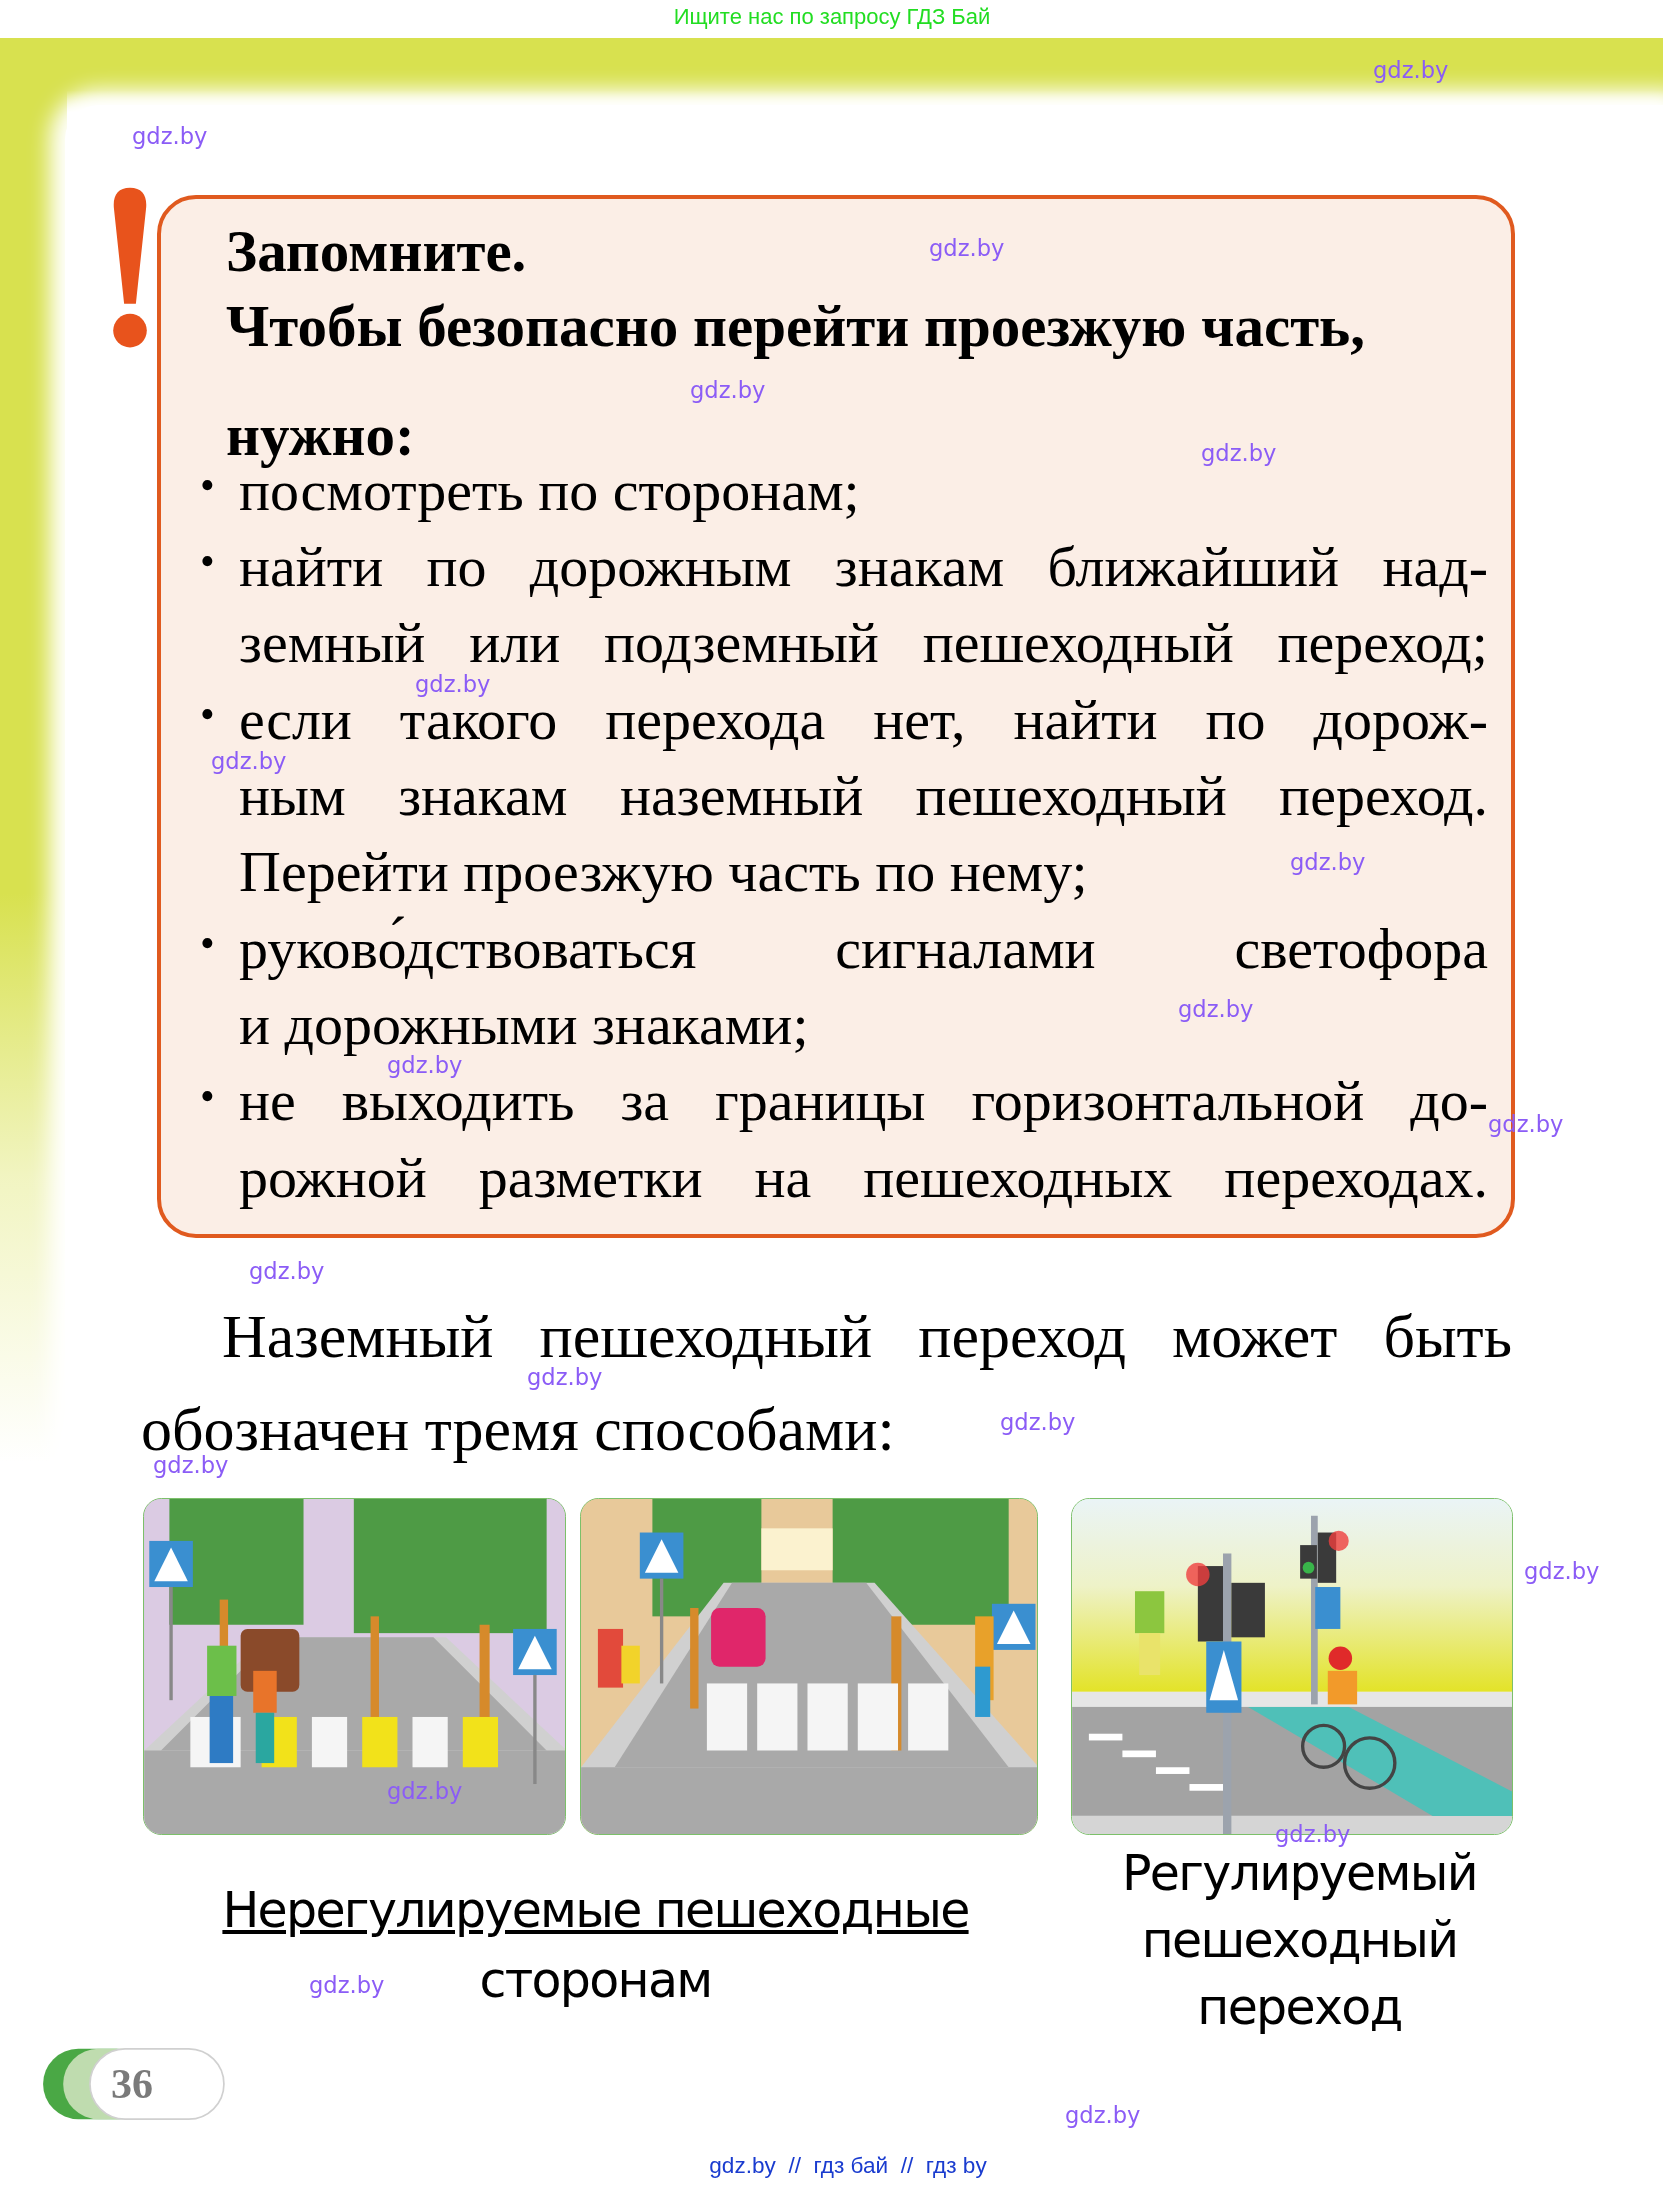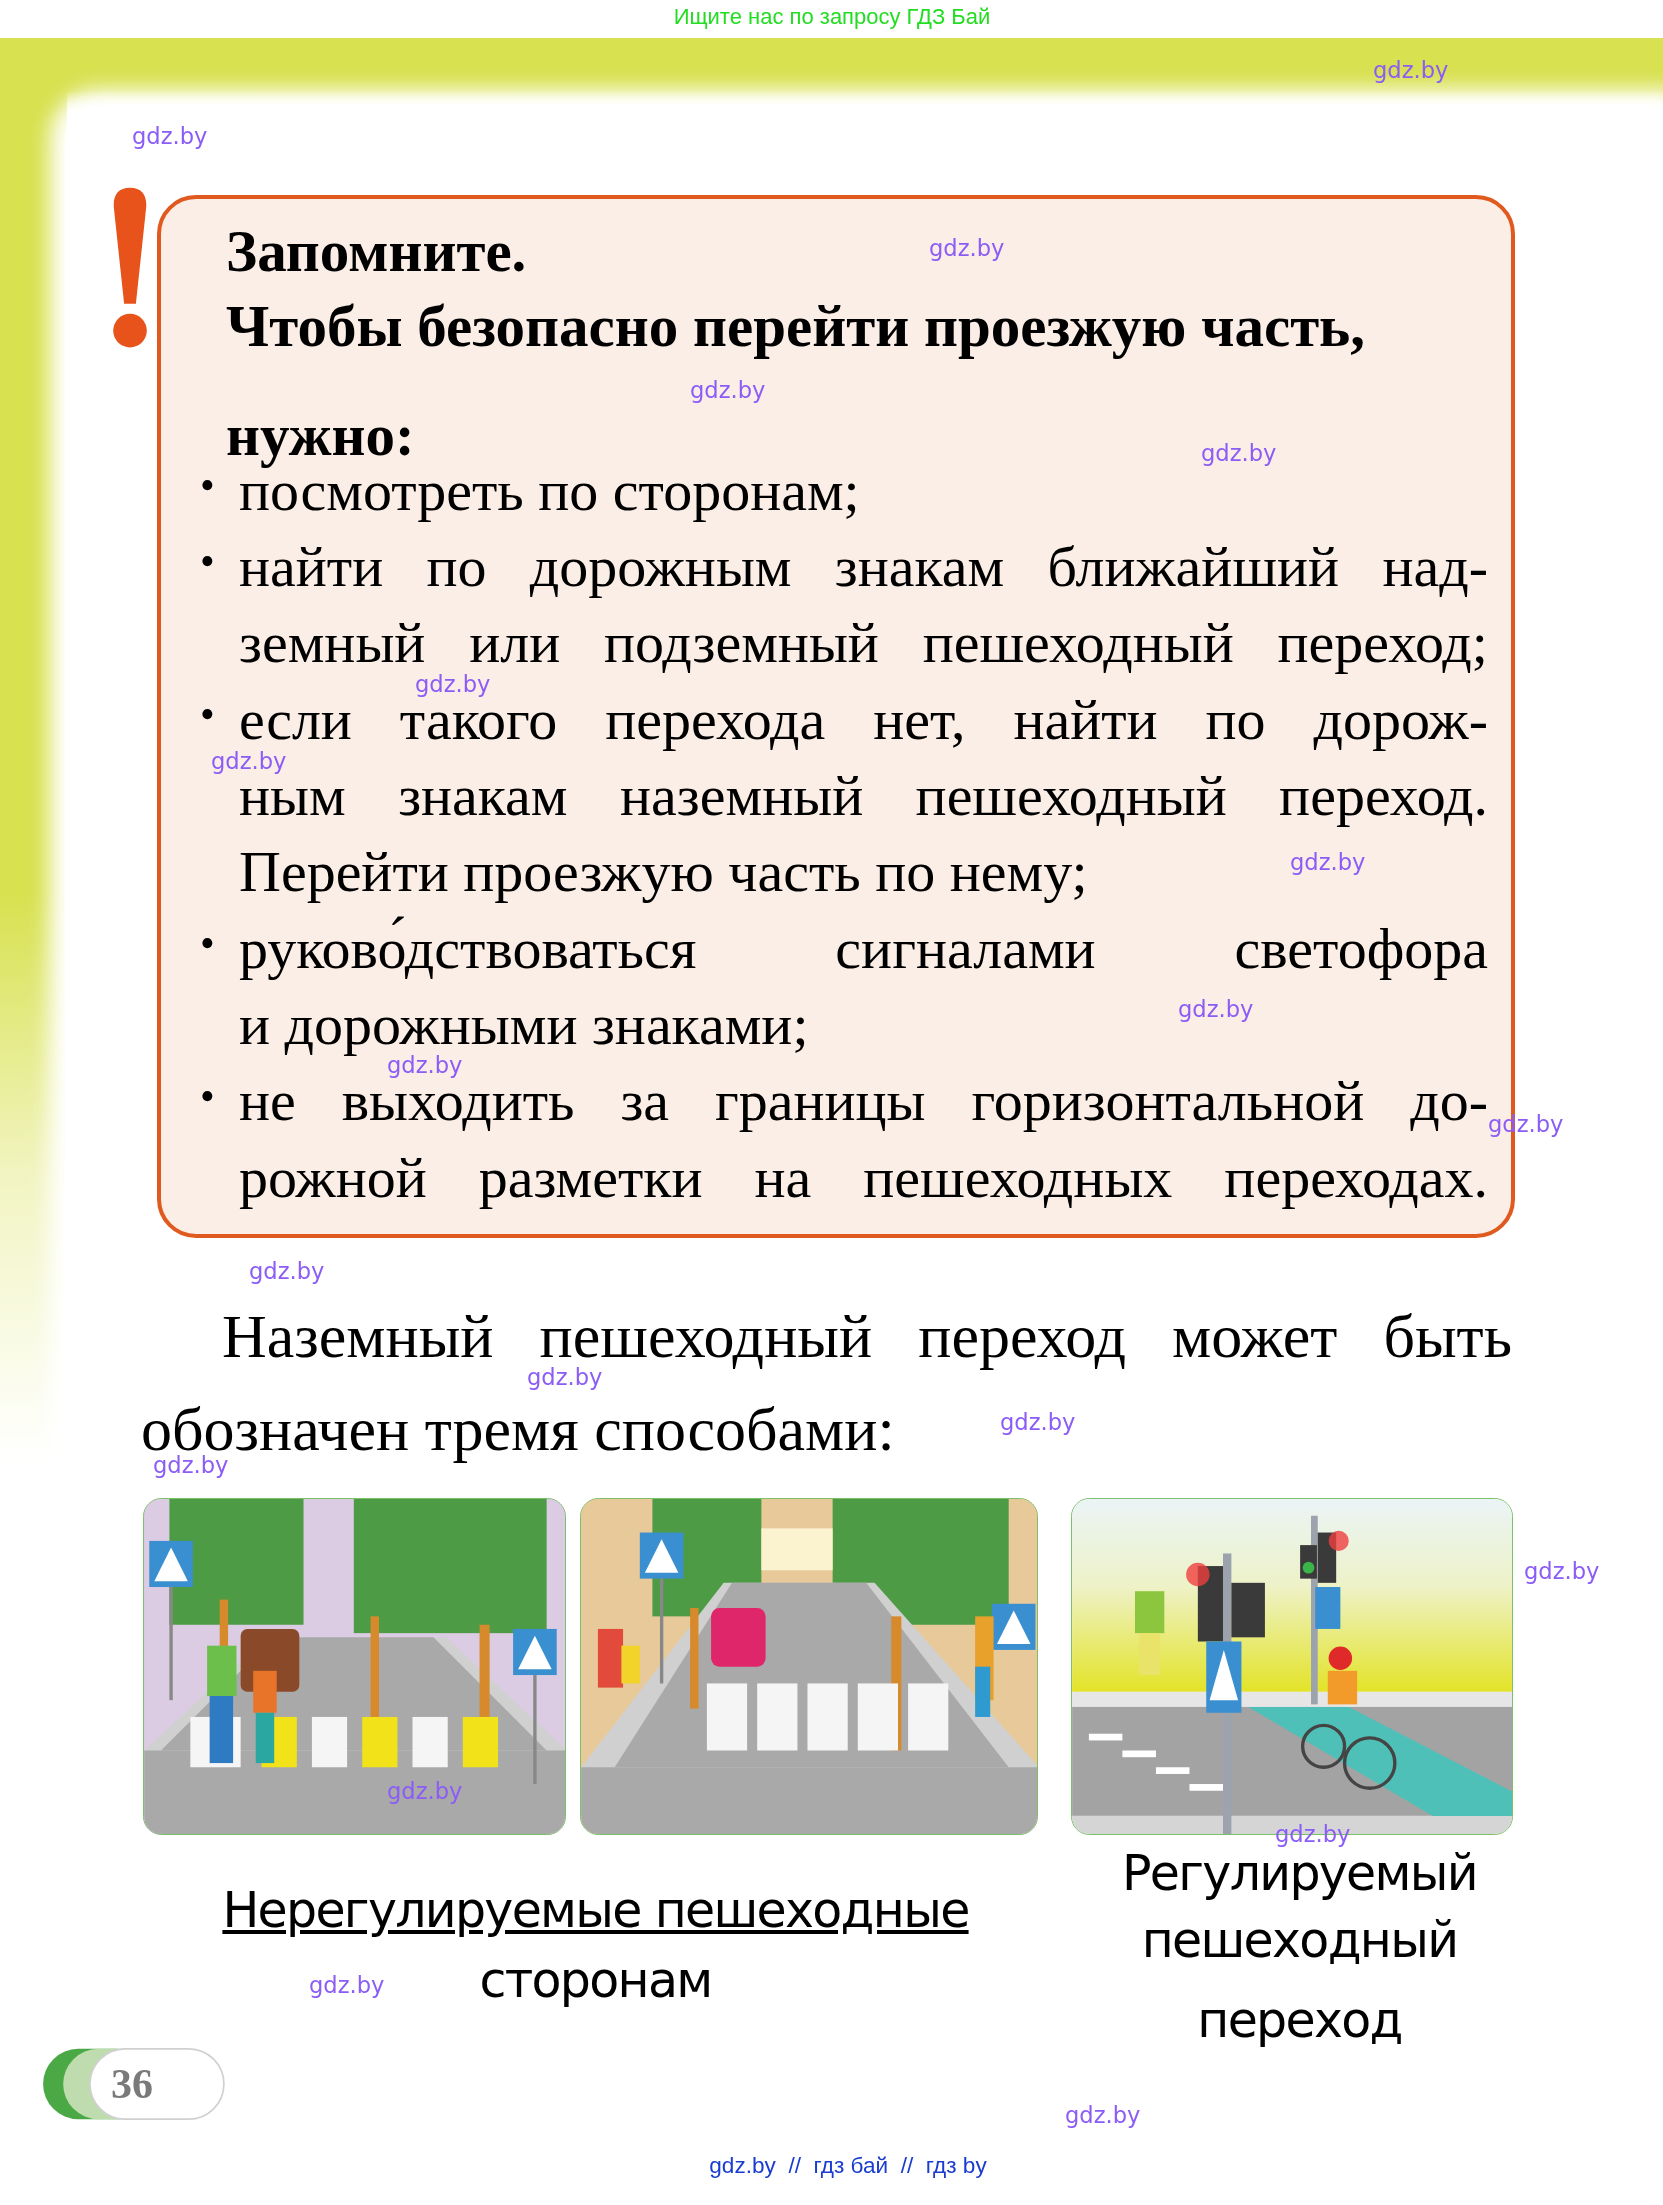--- a/index.html
+++ b/index.html
@@ -163,21 +163,21 @@
     <rect x="305" y="205" width="35" height="40" fill="#f29a2a"></rect>
     <circle cx="300" cy="295" r="25" fill="none" stroke="#444" stroke-width="4"></circle>
     <circle cx="355" cy="315" r="30" fill="none" stroke="#444" stroke-width="4"></circle>
   </svg>
 </div>
 
 <div class="abs caption" style="left:168px; top:1882px; width:855px;text-decoration:underline;">Нерегулируемые пешеходные</div>
 <div class="abs caption" style="left:168px; top:1952px; width:855px;">сторонам</div>
 <div class="abs caption" style="left:1073px; top:1845px; width:453px;">Регулируемый</div>
 <div class="abs caption" style="left:1073px; top:1912px; width:453px;">пешеходный</div>
-<div class="abs caption" style="left:1073px; top:1979px; width:453px;margin-top:13px;">переход</div>
+<div class="abs caption" style="left:1073px; top:1979px; width:453px;">переход</div>
 
 <div class="abs badge">
   <svg width="183" height="72" viewBox="0 0 218 86" style="position:absolute;left:0;top:0;">
     <rect x="1" y="1" width="130" height="84" rx="42" fill="#4aa845"></rect>
     <rect x="25" y="1" width="130" height="84" rx="42" fill="#bfdcaf"></rect>
     <rect x="57" y="1" width="160" height="84" rx="42" fill="#ffffff" stroke="#d0d0d0" stroke-width="2"></rect>
   </svg>
   <div style="position:absolute;left:48px;top:0;width:84px;height:72px;line-height:72px;text-align:center;font-family:Liberation Serif, serif;font-weight:bold;font-size:42px;color:#7a7a7a;">36</div>
 </div>
 

